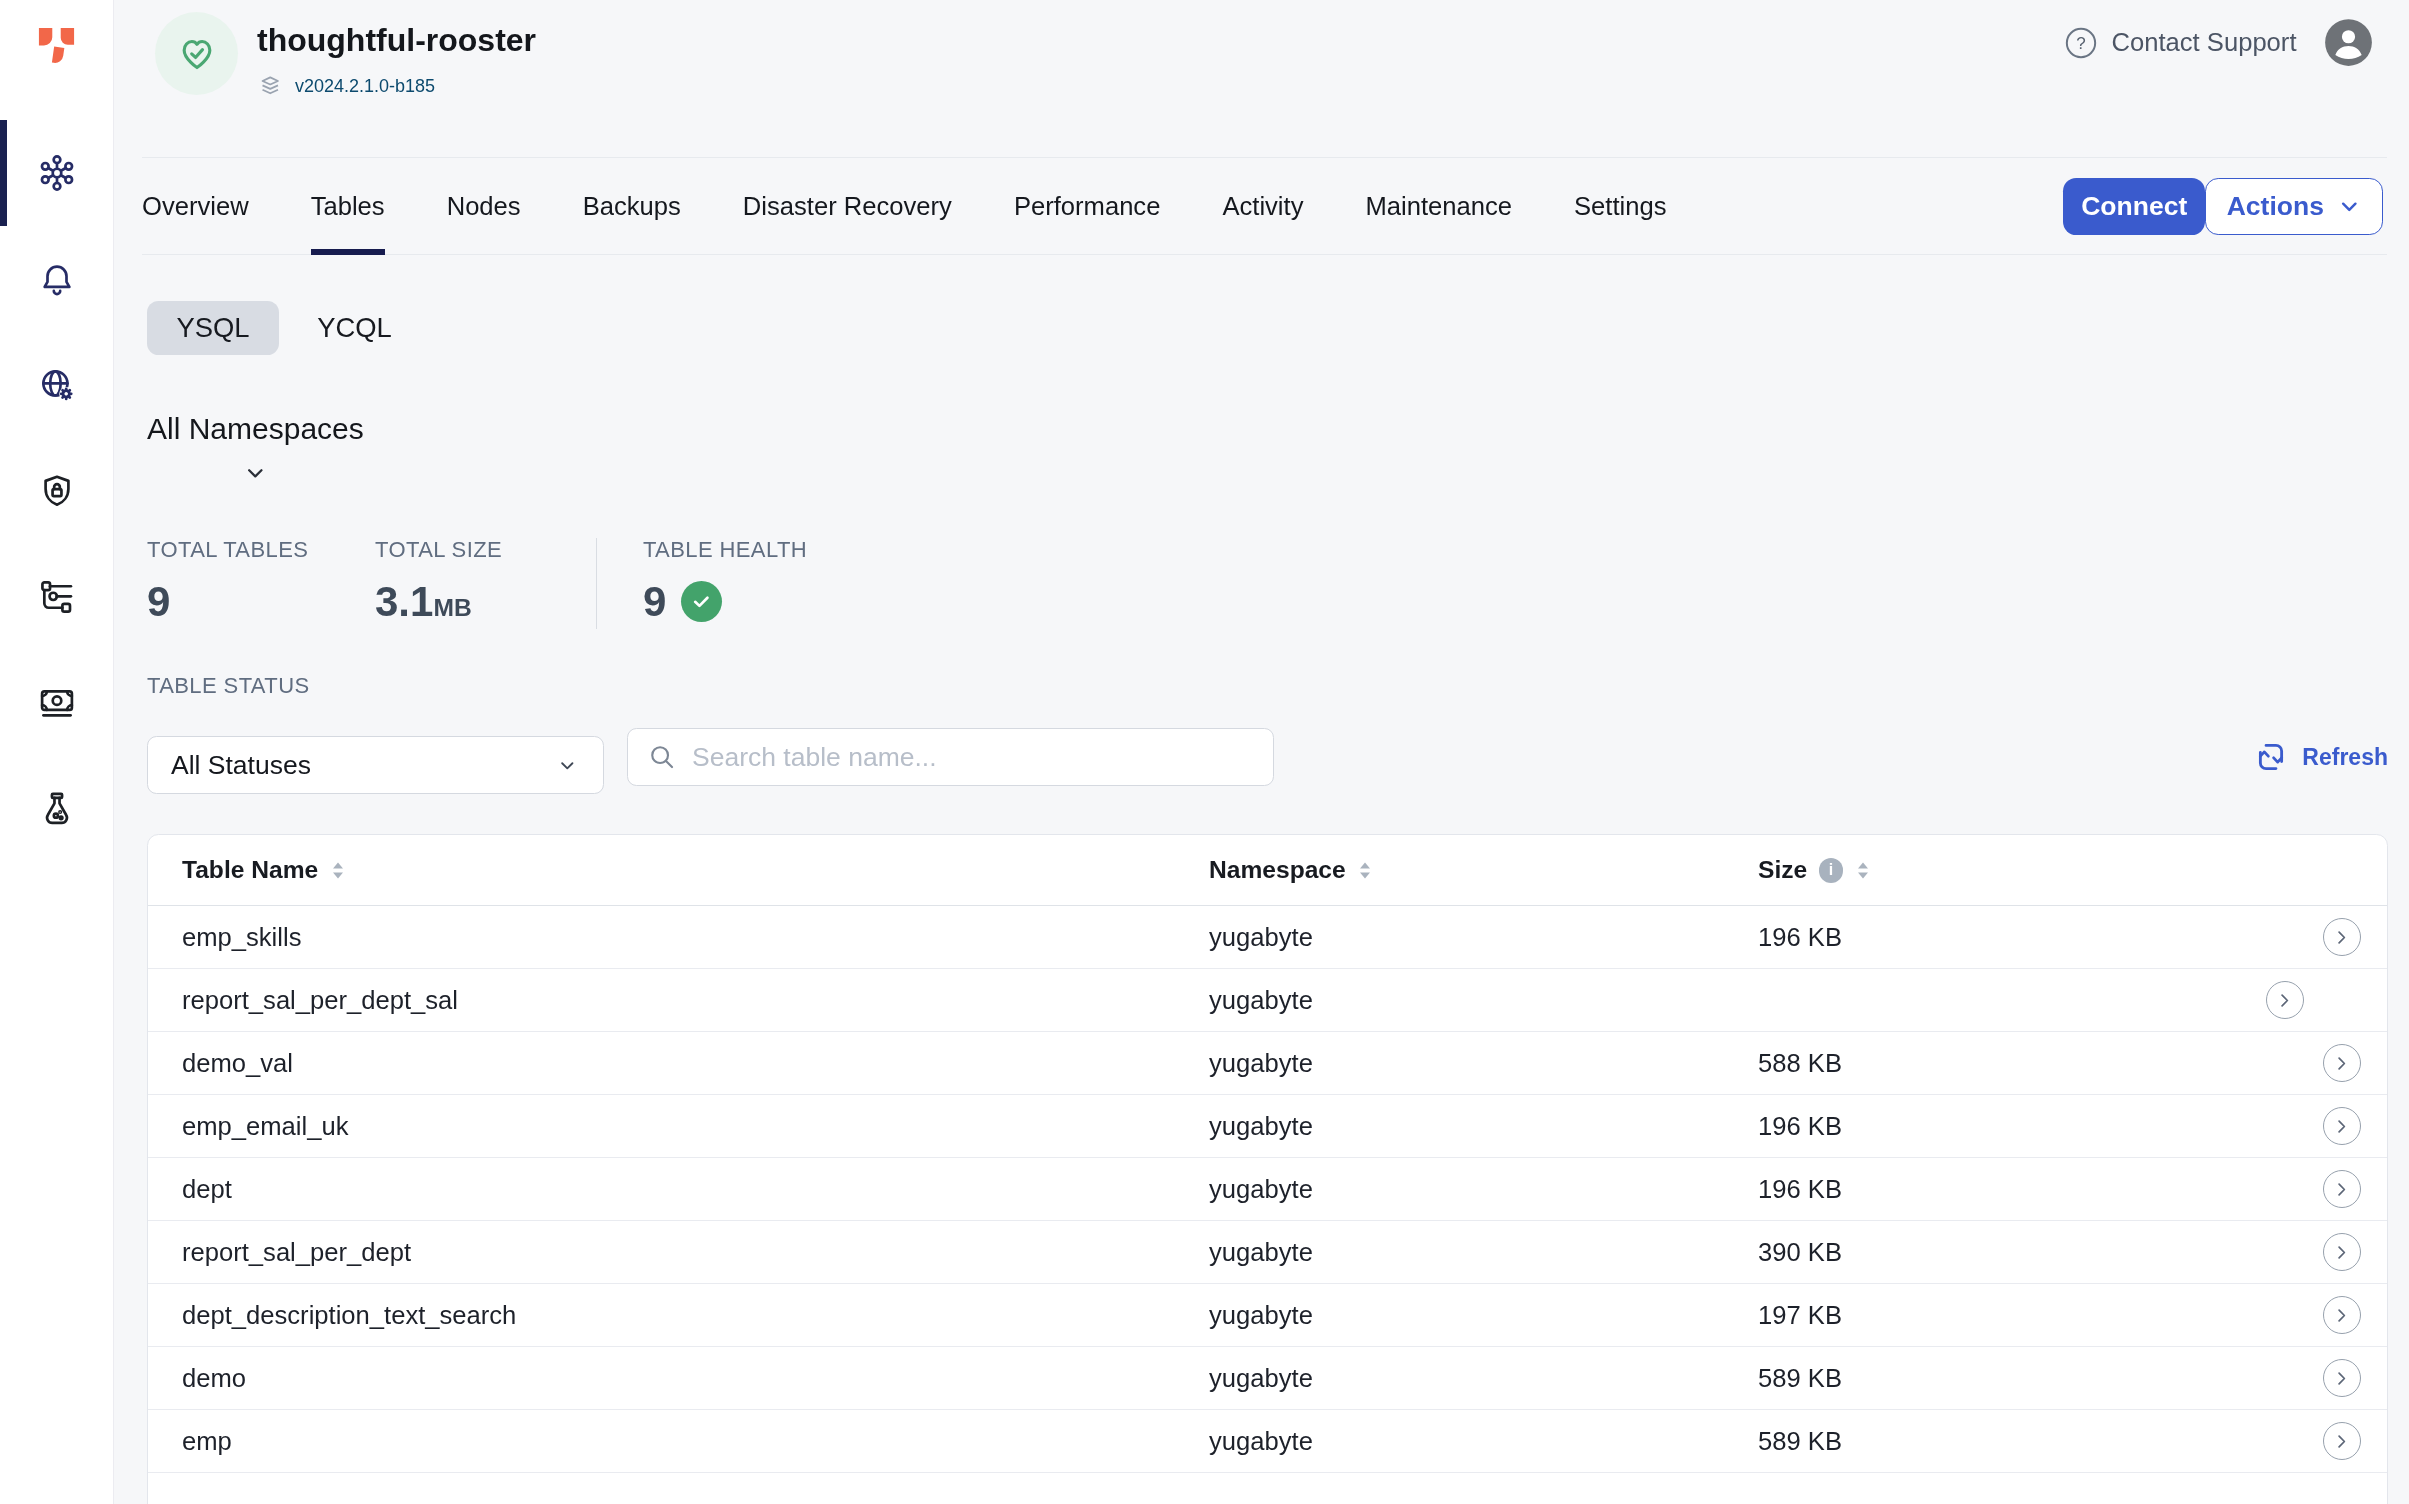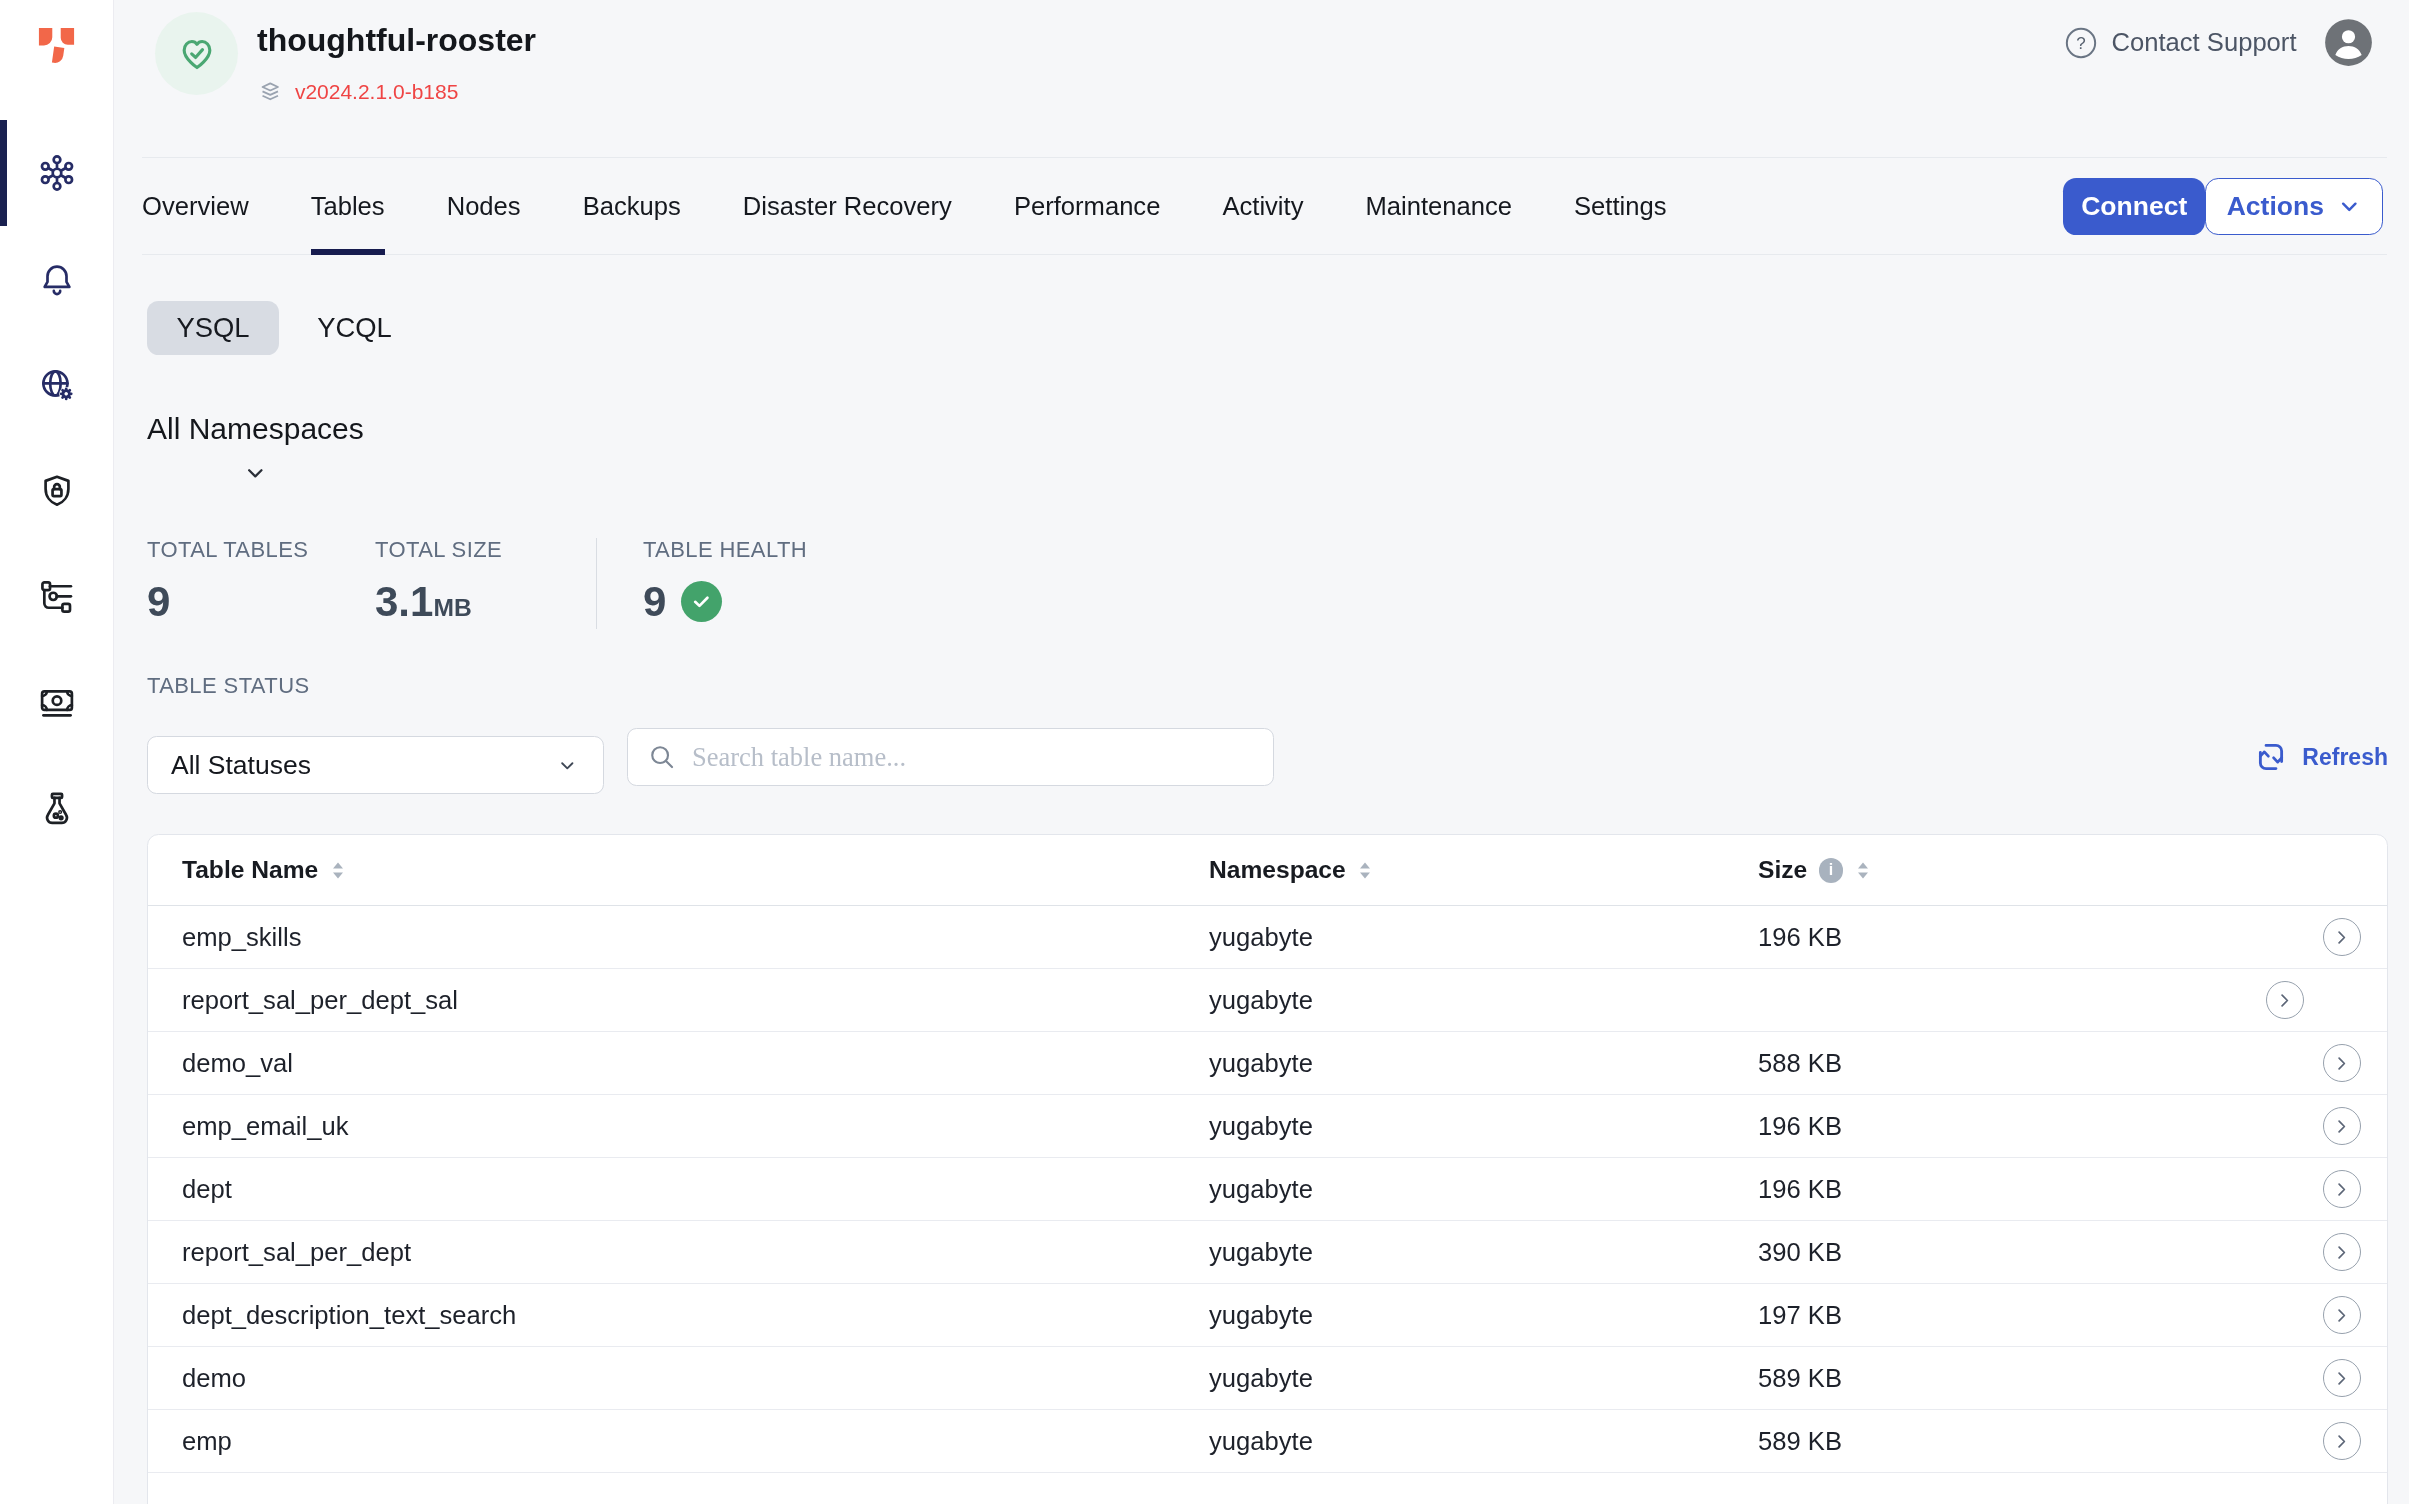--- a/index.html
+++ b/index.html
@@ -22,21 +22,21 @@
   .ic-dark { stroke:#1d2025; }
   .nav-item svg * { fill:none; stroke-width:1.7; stroke-linecap:round; stroke-linejoin:round; }
   .nav-item svg .filled { fill:#fff; }
 
   
   .app-header { position:absolute; left:114px; top:0; width:2296px; height:157px; }
   .header-left { display:flex; padding:12.3px 0 0 41px; gap:19px; }
   .health-badge { width:83px; height:83px; border-radius:50%; background:#e9f4ee;
     display:flex; align-items:center; justify-content:center; flex:0 0 auto; }
   .cluster-title { font-size:32px; font-weight:700; color:#14171c; padding-top:9.5px; }
-  .version-row { display:flex; align-items:center; gap:11.4px; margin-top:20px; color:#ef4444; font-size:21px; }
+  .version-row { display:flex; align-items:center; gap:11.4px; margin-top:14px; color:#0c4a6e; font-size:18px; }
   .header-right { position:absolute; right:36px; top:17px; display:flex; align-items:center; gap:26.5px; }
   .support { display:flex; align-items:center; gap:13.2px; font-size:25.6px; color:#4c5565; cursor:pointer; }
 
   
   .tabbar { position:absolute; left:142px; top:157px; width:2245px; height:98px;
     border-top:0.9px solid #e7eaee; border-bottom:0.9px solid #e7eaee;
     display:flex; align-items:center; }
   .tabs { display:flex; gap:62px; }
   .tab { font-size:25.6px; color:#15181e; height:97px; display:flex; align-items:center; position:relative; cursor:pointer; white-space:nowrap; }
   .tab.active { font-weight:400; }
@@ -67,21 +67,21 @@
   .stat-pad { padding-left:46px; }
   .health-check { width:41px; height:41px; border-radius:50%; background:#43a36b; display:flex; align-items:center; justify-content:center; }
 
   .status-label { margin-top:44px; font-size:22px; color:#606d80; letter-spacing:0.4px; }
   .filter-row { margin-top:21px; display:flex; align-items:center; }
   .select-box { width:457px; height:58px; background:#fff; border:1.4px solid #d5d9e0; border-radius:9.5px;
     display:flex; align-items:center; padding:0 23px; font-size:26.5px; color:#14171d; cursor:pointer;margin-top:16px; }
   .select-box .chev { margin-left:auto; }
   .search-box { margin-left:23px; width:647px; height:58px; background:#fff; border:1.4px solid #d5d9e0; border-radius:9.5px;
     display:flex; align-items:center; padding:0 19px; gap:15px; }
-  .search-box input { border:none; outline:none; font-size:26.5px; flex:1; font-family:Liberation Serif, serif; color:#14171d; background:transparent; }
+  .search-box input { border:none; outline:none; font-size:26.5px; flex:1; font-family:Liberation Sans, sans-serif; color:#14171d; background:transparent; }
   .search-box input::placeholder { color:#b7bec9; }
   .refresh { margin-left:auto; display:flex; align-items:center; gap:14px; color:#3a5bcd; font-size:23px; font-weight:700; cursor:pointer; }
 
   
   .card { margin-top:40px; width:2241px; background:#fff; border:1.4px solid #e3e6ec; border-radius:11.4px; overflow:hidden; }
   .thead, .trow { display:grid; grid-template-columns:1027px 549px 1fr 57px; align-items:center; padding:0 26.5px 0 34px; }
   .thead { height:71px; border-bottom:1.4px solid #dfe3e8; }
   .th { display:flex; align-items:center; gap:11.4px; font-size:24.6px; font-weight:700; color:#181b21; cursor:pointer; }
   .trow { height:63px; border-bottom:0.9px solid #e9ebf0; font-size:25.6px; color:#1d212a; cursor:pointer; }
   .trow:last-of-type { border-bottom:none; }

